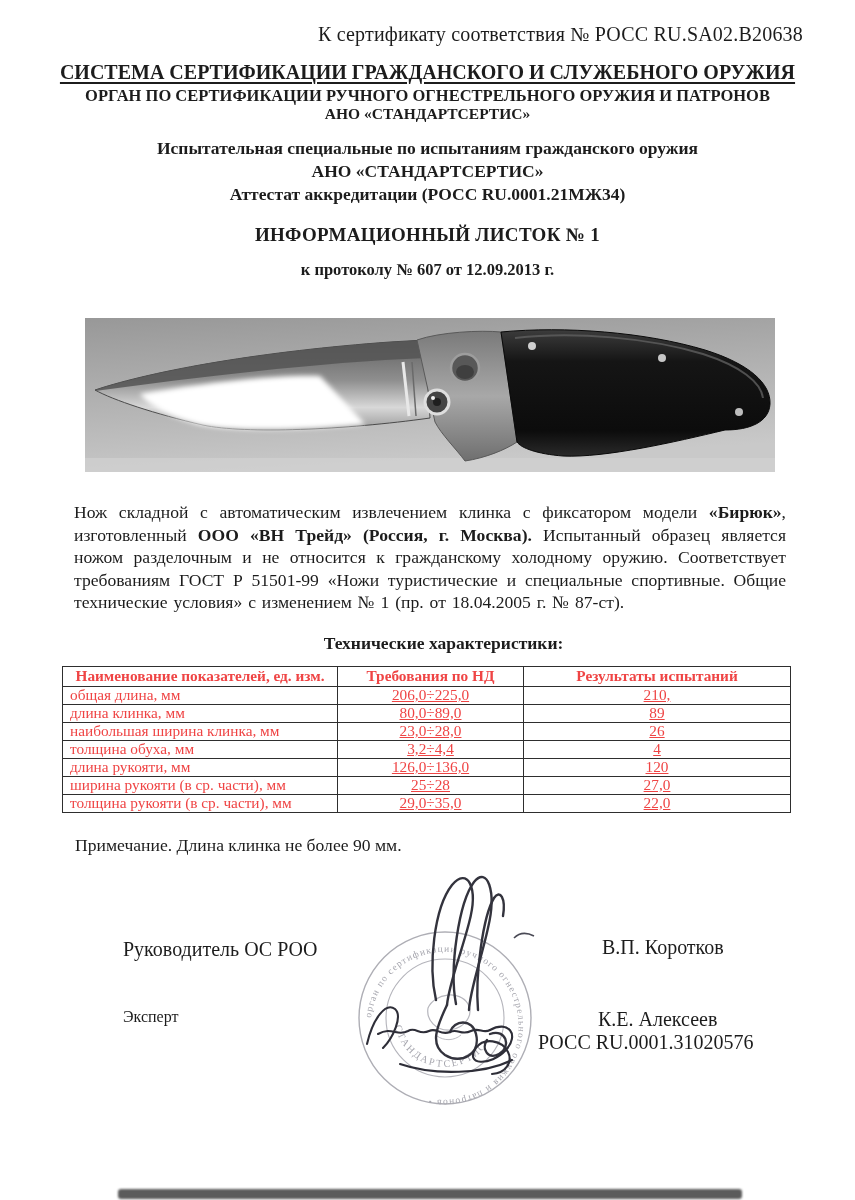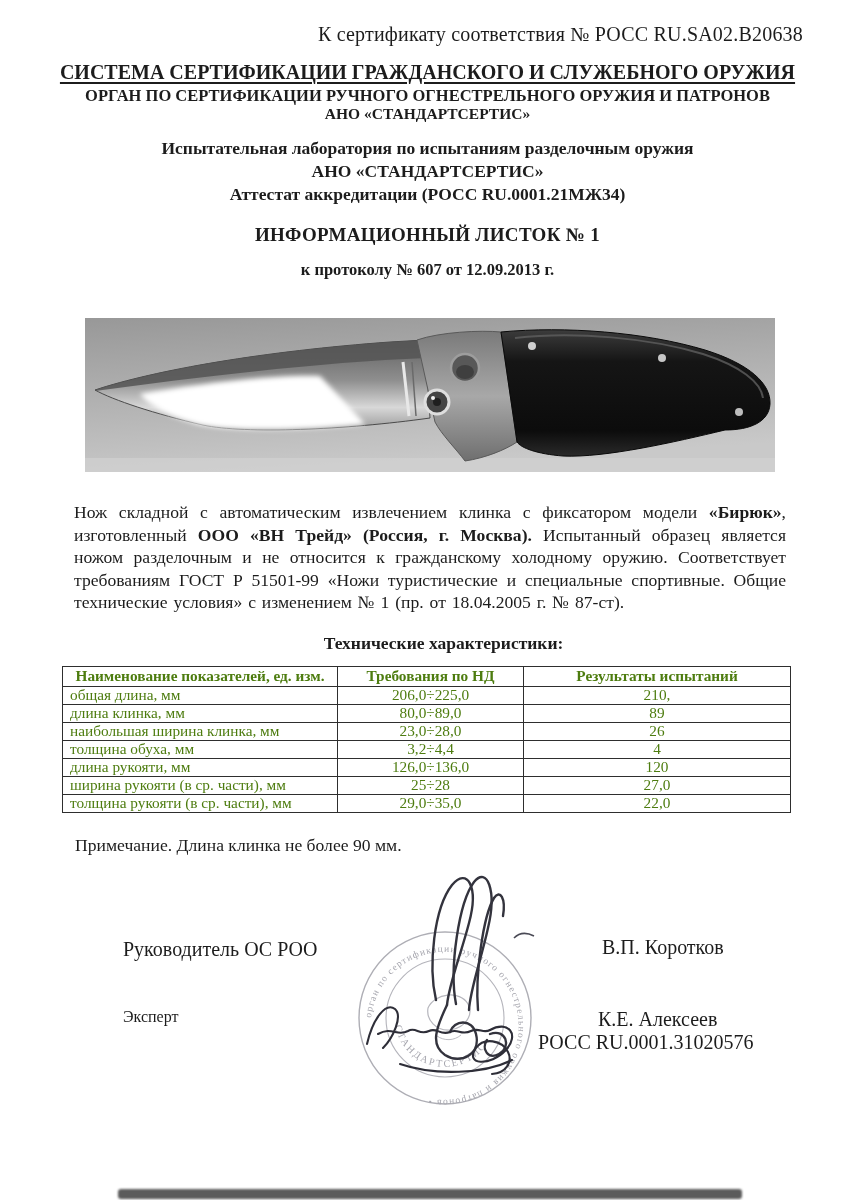--- a/index.html
+++ b/index.html
@@ -34,33 +34,33 @@
     text-align: justify; text-align-last: left;
     word-spacing: 1.5px;
   }
 
   .tech-title { top: 633px; font-size: 17.5px; font-weight: bold; padding-left: 32px; }
 
   table.spec {
     position: absolute; top: 666px; left: 62px; width: 728px;
     border-collapse: collapse; table-layout: fixed;
     font-family: "Liberation Serif", "DejaVu Serif", serif;
-    font-size: 15.3px; color: #4d7c0f;
+    font-size: 15.3px; color: #ef4444;
   }
   table.spec col.c1 { width: 275px; }
   table.spec col.c2 { width: 186px; }
   table.spec col.c3 { width: 267px; }
   table.spec th, table.spec td {
     border: 1.4px solid #2e2e2e; font-weight: normal;
     height: 18px; padding: 0 4px 1px 4px; line-height: 16px;
     overflow: hidden; white-space: nowrap;
   }
   table.spec th { font-weight: bold; text-align: center; height: 20px; }
   table.spec td.name { text-align: left; padding-left: 7px; }
-  table.spec td.val { text-align: center; }
+  table.spec td.val { text-align: center; text-decoration: underline; }
 
   .note { top: 835px; left: 75px; font-size: 17.6px; }
 
   .sig-role1 { top: 938px; left: 123px; font-size: 20px; }
   .sig-name1 { top: 936px; left: 582px; font-size: 20px; margin-left: 20px; }
   .sig-role2 { top: 1008px; left: 123px; font-size: 16px; }
   .sig-name2 { top: 1008px; left: 598px; font-size: 20px; }
   .sig-reg2  { top: 1031px; left: 538px; font-size: 20px; }
 
   .stamp-wrap { top: 868px; left: 340px; width: 230px; height: 250px; }
@@ -74,21 +74,21 @@
 <body>
 
 <div class="page">
 
   <div class="abs cert-line">К сертификату соответствия № РОСС RU.SA02.B20638</div>
 
   <div class="abs center system-title"><span>СИСТЕМА СЕРТИФИКАЦИИ ГРАЖДАНСКОГО И СЛУЖЕБНОГО ОРУЖИЯ</span></div>
   <div class="abs center organ-line">ОРГАН ПО СЕРТИФИКАЦИИ РУЧНОГО ОГНЕСТРЕЛЬНОГО ОРУЖИЯ И ПАТРОНОВ</div>
   <div class="abs center organ-name">АНО «СТАНДАРТСЕРТИС»</div>
 
-  <div class="abs center lab-line">Испытательная лаборатория по испытаниям разделочным оружия</div>
+  <div class="abs center lab-line">Испытательная специальные по испытаниям гражданского оружия</div>
   <div class="abs center lab-name">АНО «СТАНДАРТСЕРТИС»</div>
   <div class="abs center accreditation">Аттестат аккредитации (РОСС RU.0001.21МЖ34)</div>
 
   <div class="abs center doc-title">ИНФОРМАЦИОННЫЙ ЛИСТОК № 1</div>
   <div class="abs center protocol-line">к протоколу № 607 от 12.09.2013 г.</div>
 
   <svg class="abs photo" viewBox="0 0 690 154" aria-hidden="true">
     <defs>
       <linearGradient id="phbg" x1="0" y1="0" x2="0.25" y2="1">
         <stop offset="0" stop-color="#989898"></stop>

